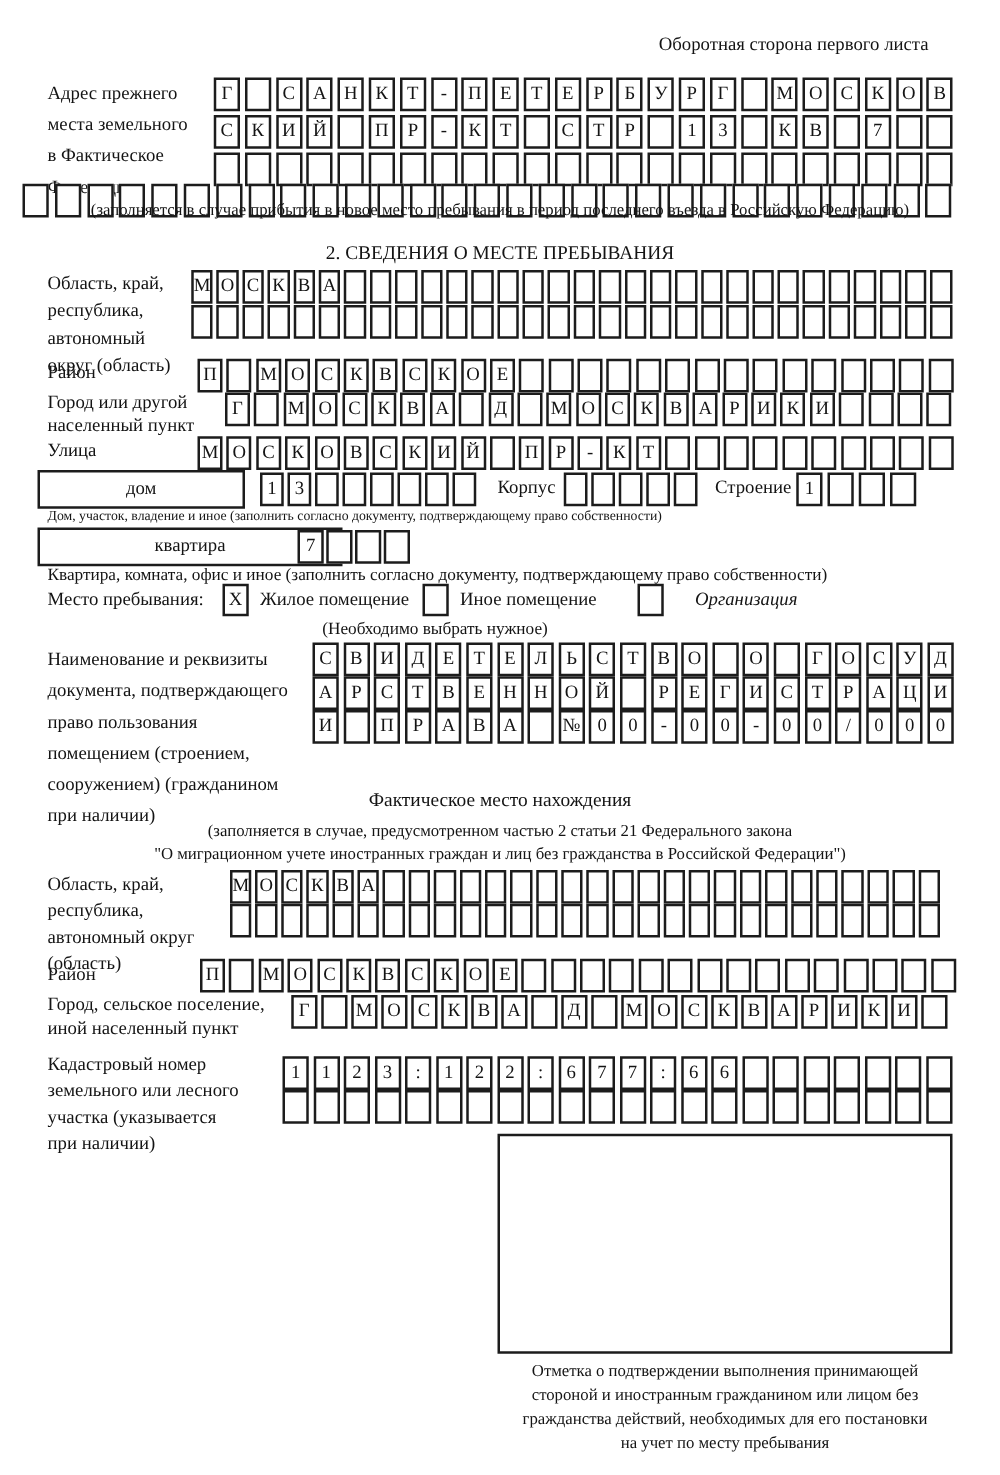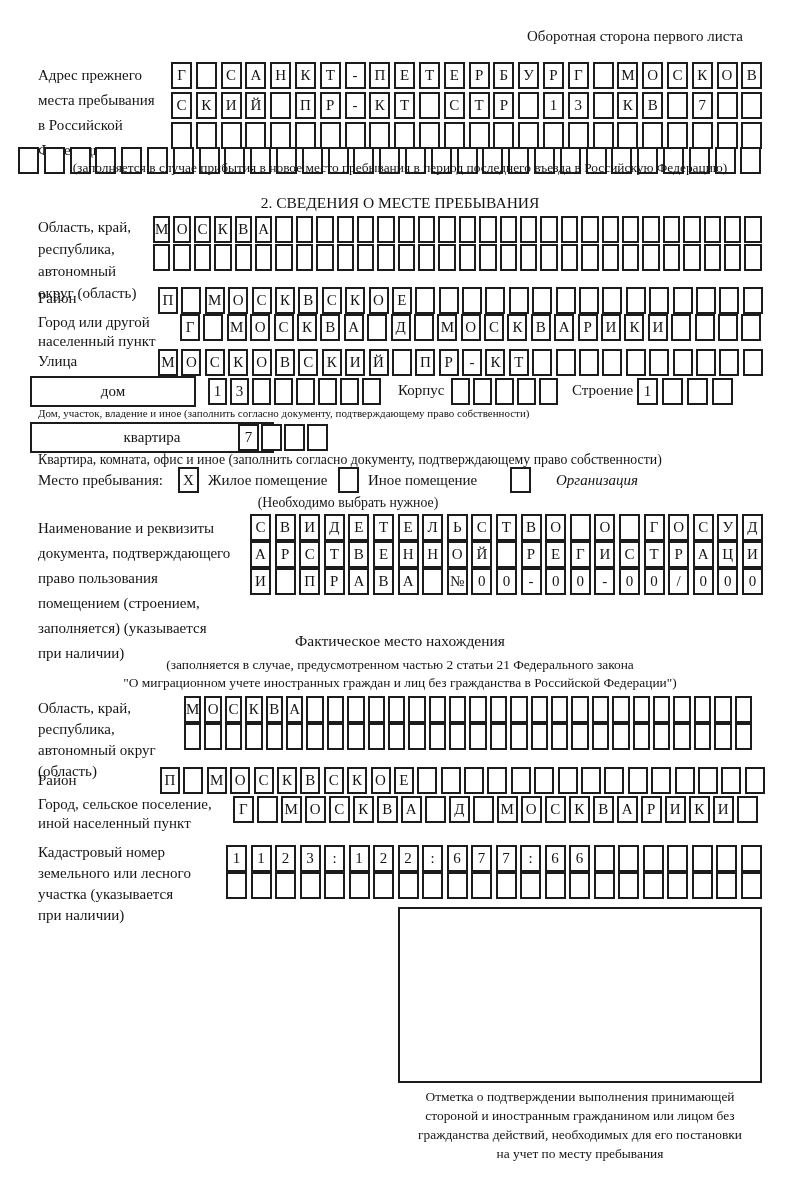--- a/index.html
+++ b/index.html
@@ -49,22 +49,22 @@
 </style>
 </head>
 <body>
 
 <div class="page">
 
   <div class="t" style="left:527px; top:27px;">Оборотная сторона первого листа</div>
 
   <div class="t lines" style="left:38px; top:63px; line-height:25px;">
     <div>Адрес прежнего</div>
-    <div>места пребывания</div>
-    <div>в Российской</div>
+    <div>места земельного</div>
+    <div>в Фактическое</div>
     <div>Федерации</div>
   </div>
   <div class="cr rA" style="top:62px;">
       <span class="cell">Г</span>
       <span class="cell"></span>
       <span class="cell">С</span>
       <span class="cell">А</span>
       <span class="cell">Н</span>
       <span class="cell">К</span>
       <span class="cell">Т</span>
@@ -380,21 +380,21 @@
   <div class="t" style="left:368px; top:471px;">Иное помещение</div>
   <div class="chk" style="left:510px; top:467px;"></div>
   <div class="t" style="left:556px; top:471px;font-style:italic;">Организация</div>
   <div class="t small" style="left:148px; top:493px; width:400px; text-align:center; font-size:13.8px;">(Необходимо выбрать нужное)</div>
 
   <div class="t lines" style="left:38px; top:516px; line-height:25px;">
     <div>Наименование и реквизиты</div>
     <div>документа, подтверждающего</div>
     <div>право пользования</div>
     <div>помещением (строением,</div>
-    <div>заполняется) (указывается</div>
+    <div>сооружением) (гражданином</div>
     <div>при наличии)</div>
   </div>
   <div class="cr rDoc" style="top:514px;">
       <span class="cell">С</span>
       <span class="cell">В</span>
       <span class="cell">И</span>
       <span class="cell">Д</span>
       <span class="cell">Е</span>
       <span class="cell">Т</span>
       <span class="cell">Е</span>

